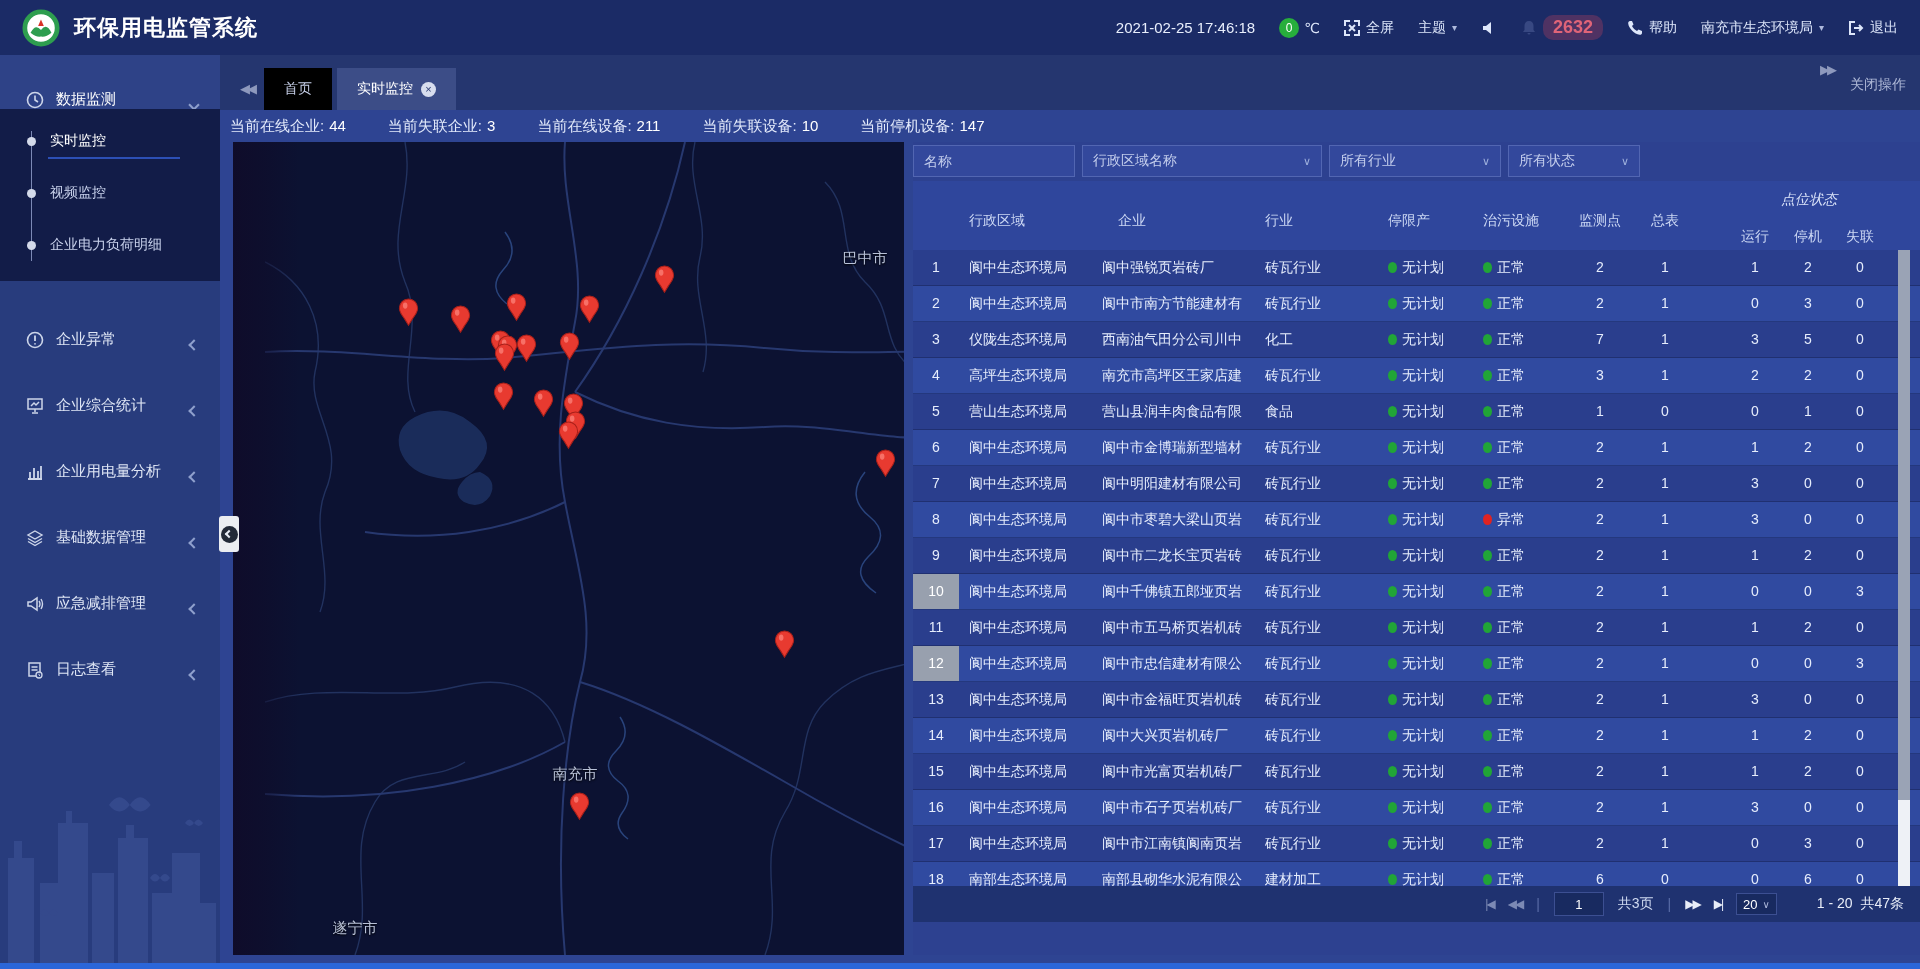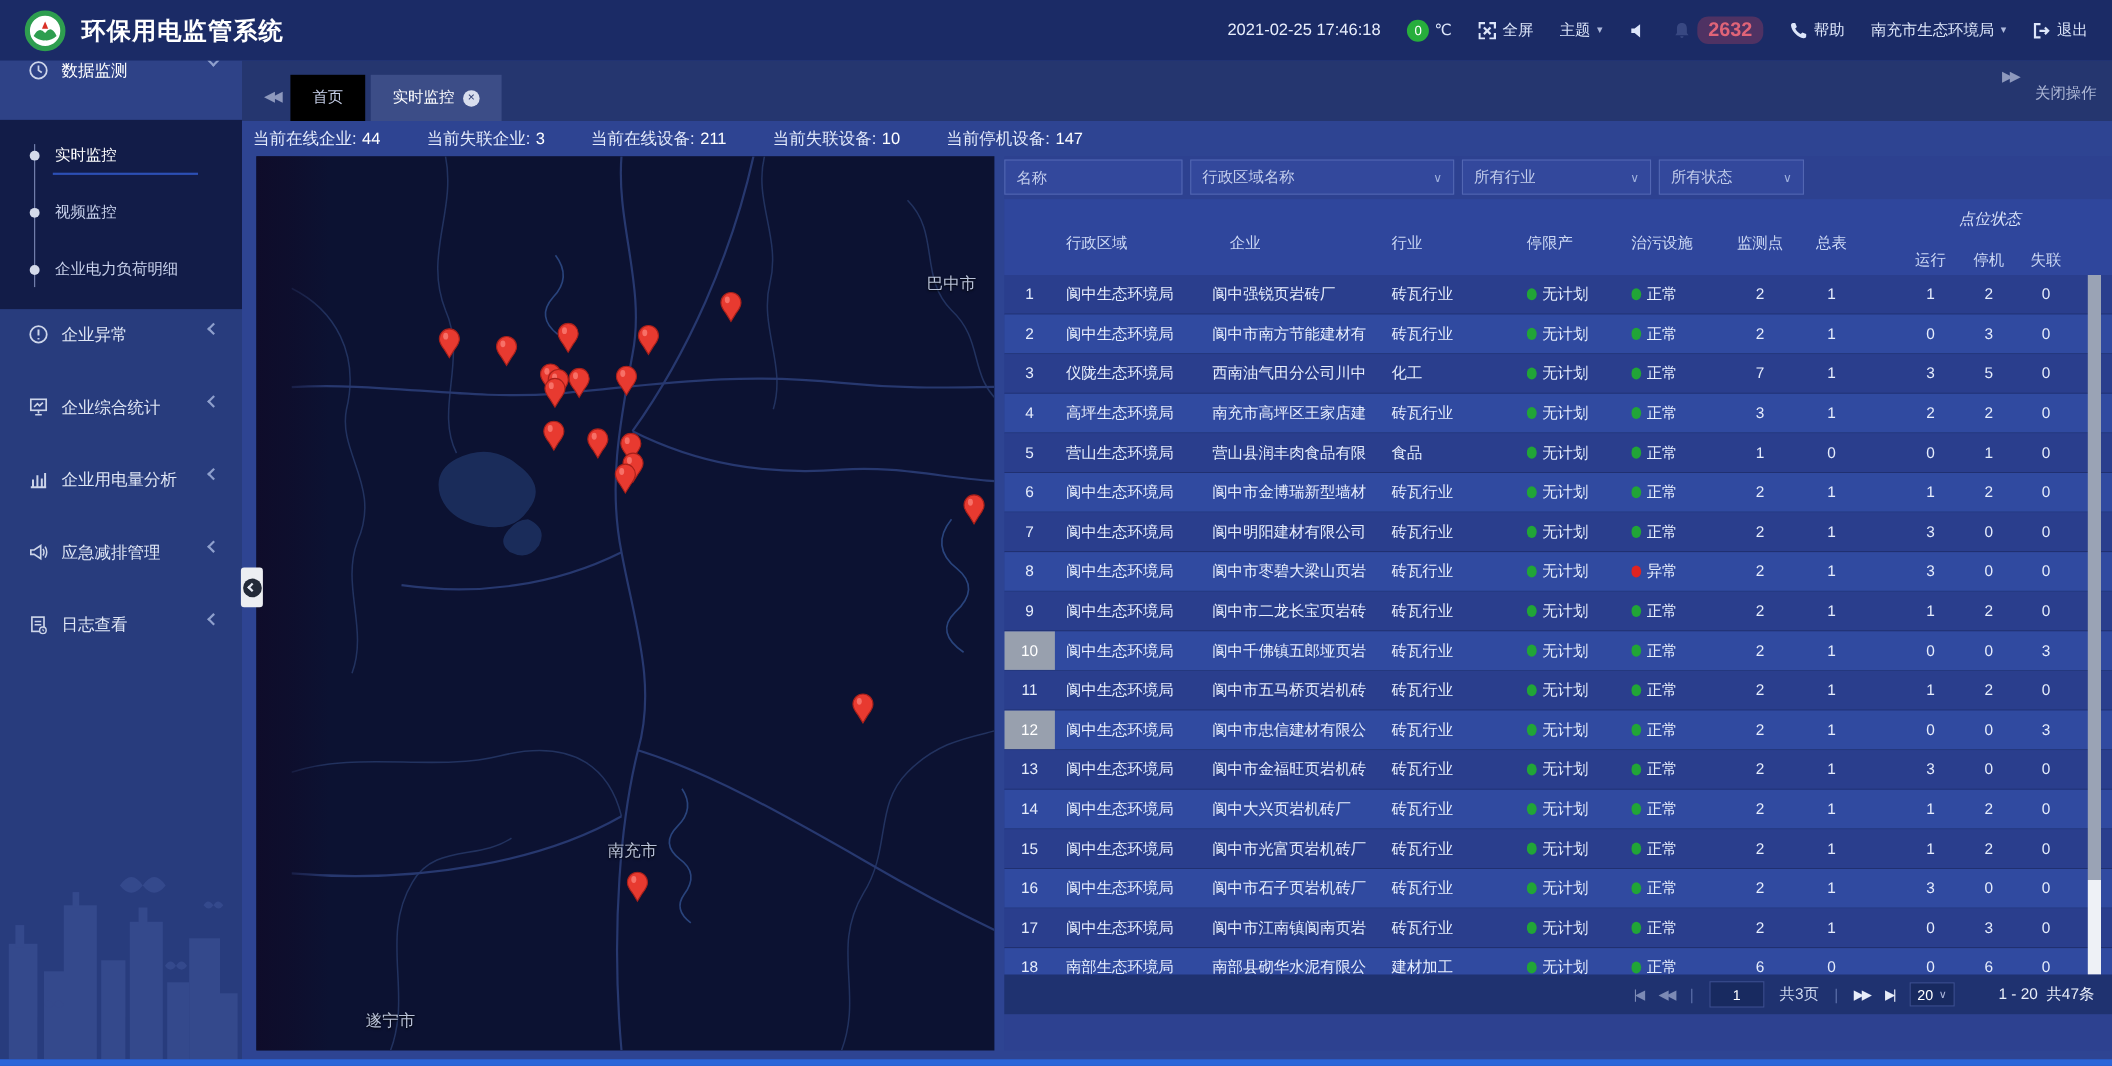--- a/index.html
+++ b/index.html
@@ -29,21 +29,21 @@
     background: rgba(214, 69, 95, 0.28); color: #e06478; border-radius: 10px;
     padding: 2px 10px; font-size: 18px; font-weight: bold;
   }
   .bell { opacity: 0.35; }
   
   .sidebar {
     position: absolute; left: 0; top: 55px; bottom: 6px; width: 220px;
     background: #283c7d; z-index: 10; overflow: hidden;
   }
   .side-section {
-    height: 54px; display: flex; align-items: flex-start; padding: 0 22px 0 26px;
+    height: 54px; display: flex; align-items: flex-end; padding: 0 22px 0 26px;
     font-size: 15px; color: #dfe6f5; cursor: pointer;
   }
   .side-section.active { background: #2e4287; color: #ffffff; }
   .s-icon { width: 18px; height: 18px; margin-right: 12px; flex: none; opacity: 0.9; }
   .chev { display: inline-block; border: solid #8fa0cd; border-width: 0 2px 2px 0; padding: 3px; }
   .chev.down { transform: rotate(45deg); margin-top: -4px; }
   .chev.left { transform: rotate(135deg); }
   .chev.right-sm { border-color: #e8ecf5; padding: 2px; transform: rotate(135deg); }
   .side-section .chev { margin-left: auto; }
   .submenu { background: #121c48; padding: 6px 0 10px 0; position: relative; }
@@ -257,20 +257,28 @@
   </div>
   <div class="side-section" style="margin-top:12px">
     <svg class="s-icon" viewBox="0 0 18 18">
       <path d="M2 16 H16 M4 16 V9 M8 16 V5 M12 16 V8 M15 16 V3" stroke="#dfe6f5" stroke-width="1.8" fill="none"></path>
     </svg>
     <span>企业用电量分析</span>
     <span class="chev left"></span>
   </div>
   <div class="side-section" style="margin-top:12px">
     <svg class="s-icon" viewBox="0 0 18 18">
+      <path d="M9 2 L16 6 L9 10 L2 6 Z" fill="none" stroke="#dfe6f5" stroke-width="1.4"></path>
+      <path d="M2 9.5 L9 13.5 L16 9.5 M2 12.5 L9 16.5 L16 12.5" fill="none" stroke="#dfe6f5" stroke-width="1.4"></path>
+    </svg>
+    <span>基础数据管理</span>
+    <span class="chev left"></span>
+  </div>
+  <div class="side-section" style="margin-top:12px">
+    <svg class="s-icon" viewBox="0 0 18 18">
       <path d="M2 7 V11 H5 L11 15 V3 L5 7 Z" fill="none" stroke="#dfe6f5" stroke-width="1.5"></path>
       <path d="M13 6 Q15 9 13 12 M15 4 Q18 9 15 14" fill="none" stroke="#dfe6f5" stroke-width="1.4"></path>
     </svg>
     <span>应急减排管理</span>
     <span class="chev left"></span>
   </div>
   <div class="side-section" style="margin-top:12px">
     <svg class="s-icon" viewBox="0 0 18 18">
       <rect x="3" y="2" width="11" height="13" fill="none" stroke="#dfe6f5" stroke-width="1.5"></rect>
       <path d="M5.5 6 H11.5 M5.5 9 H11.5" stroke="#dfe6f5" stroke-width="1.4"></path>

